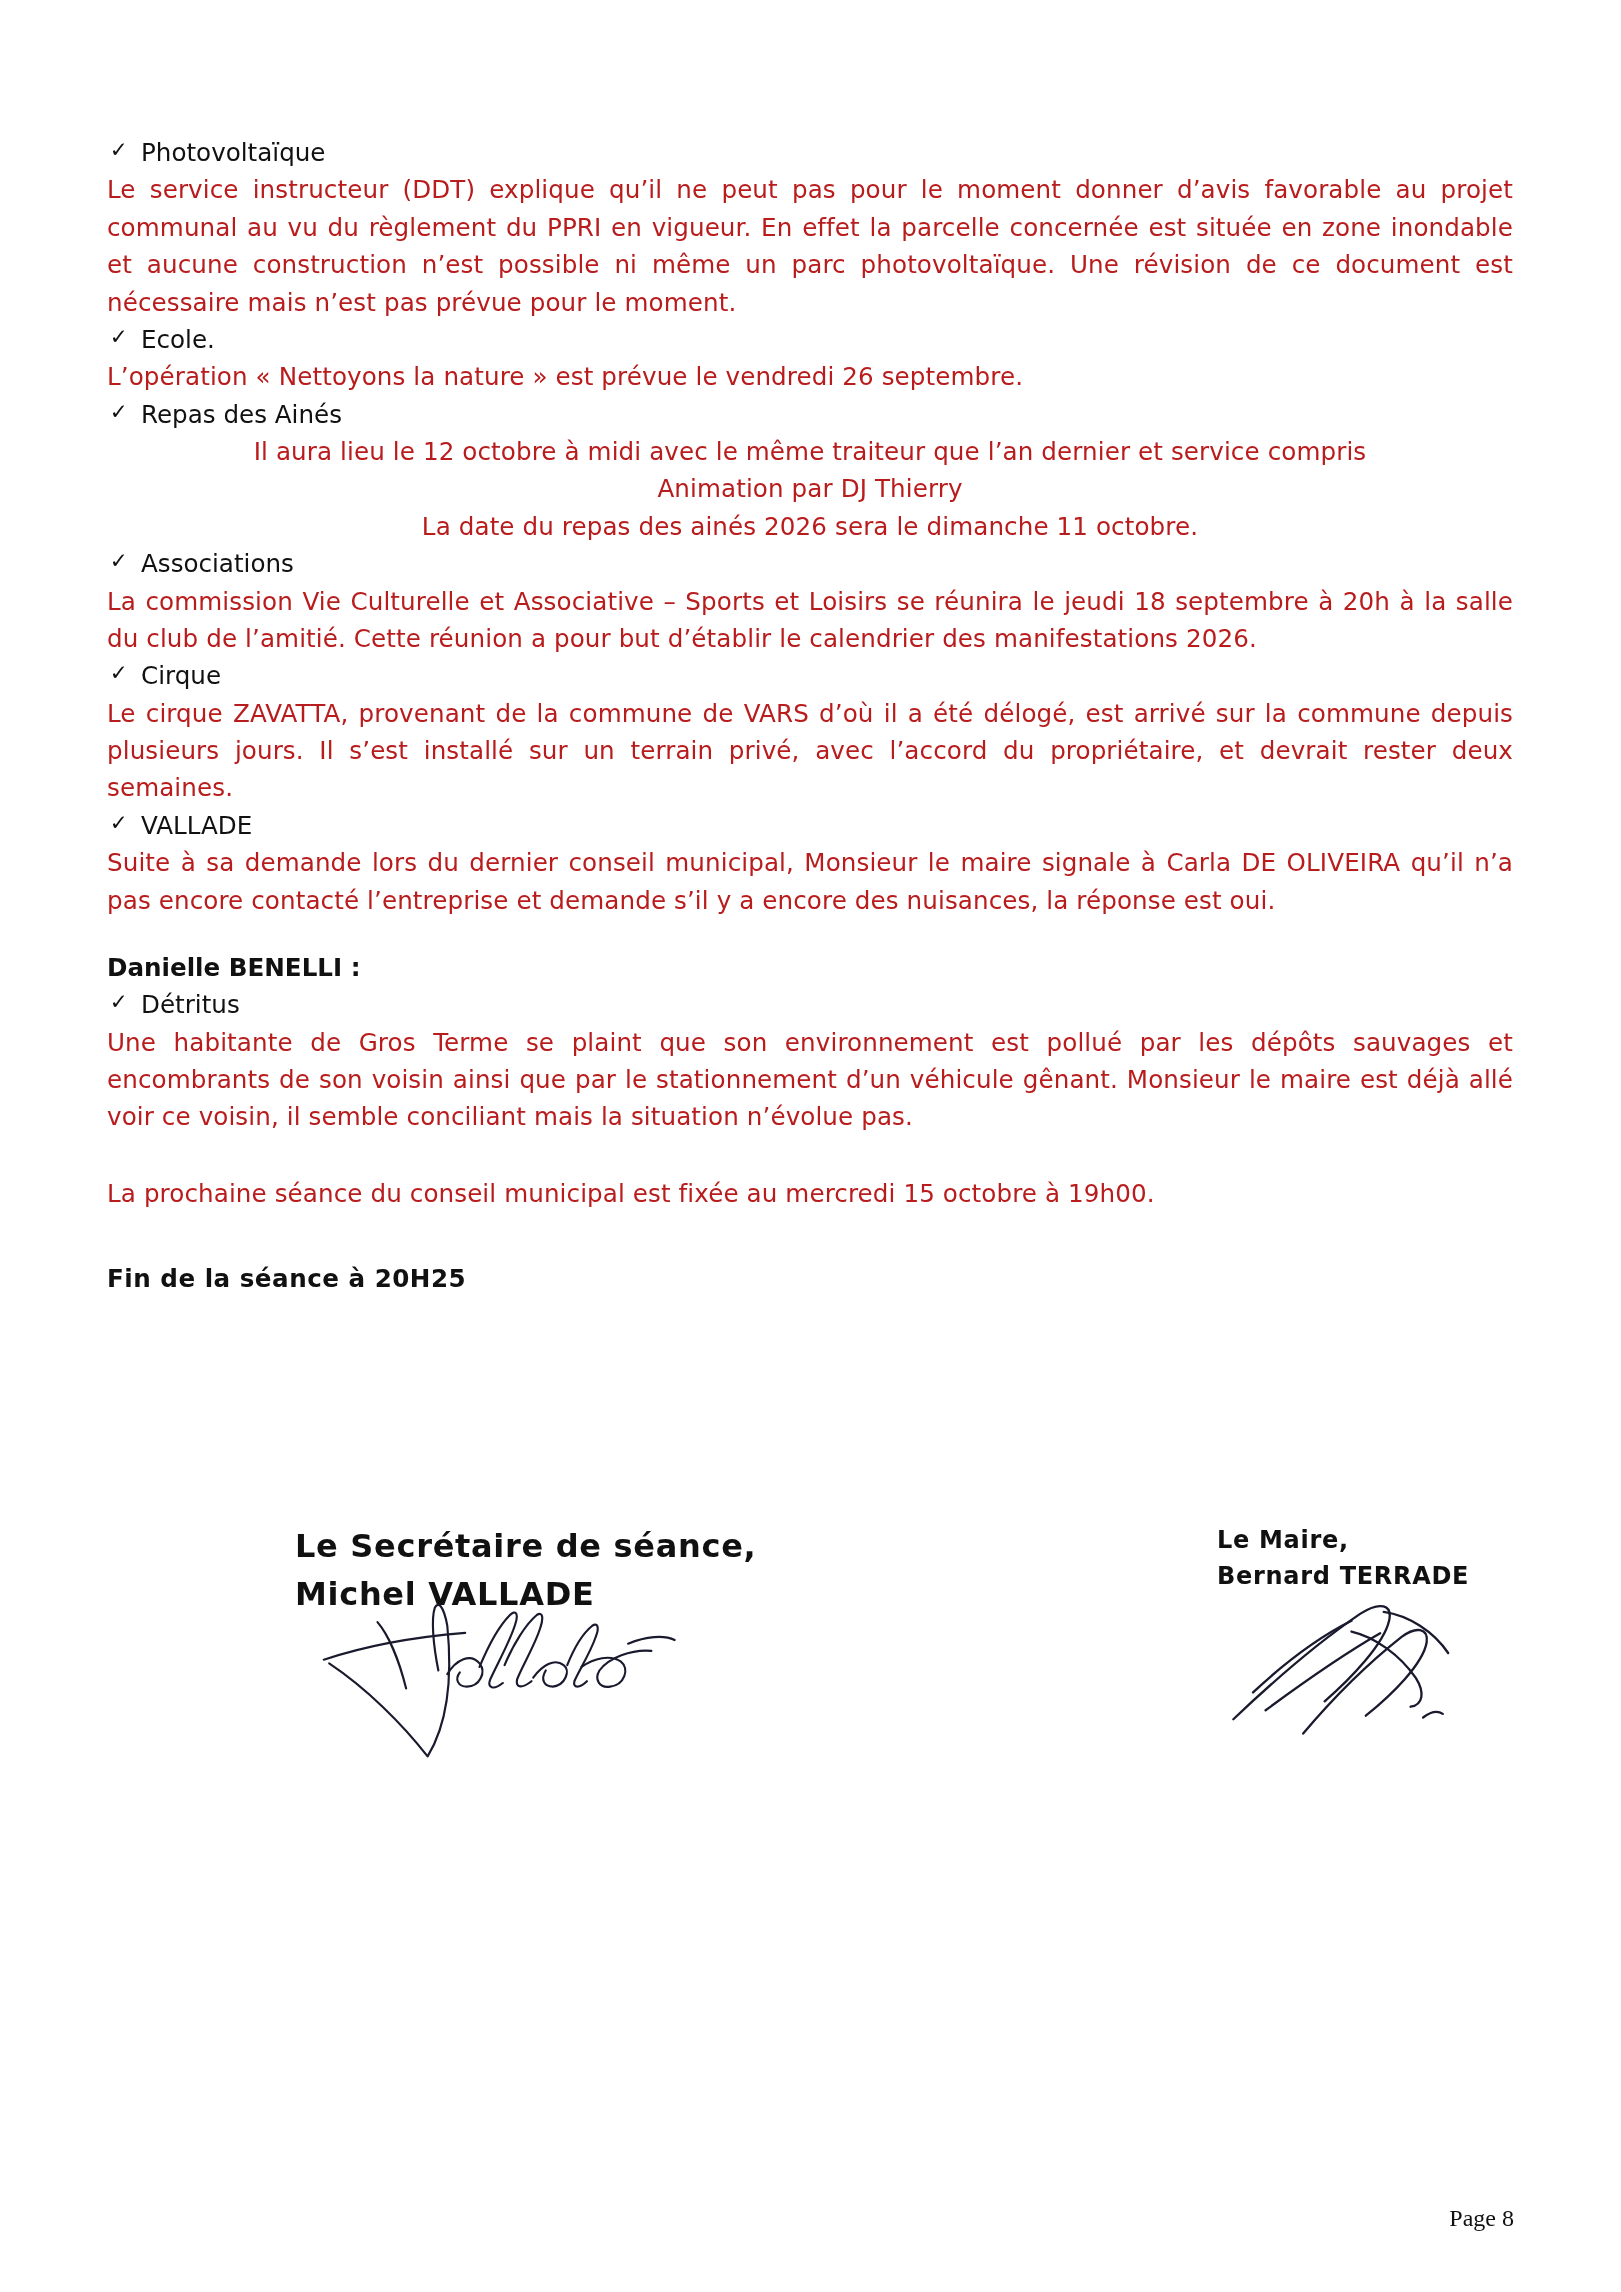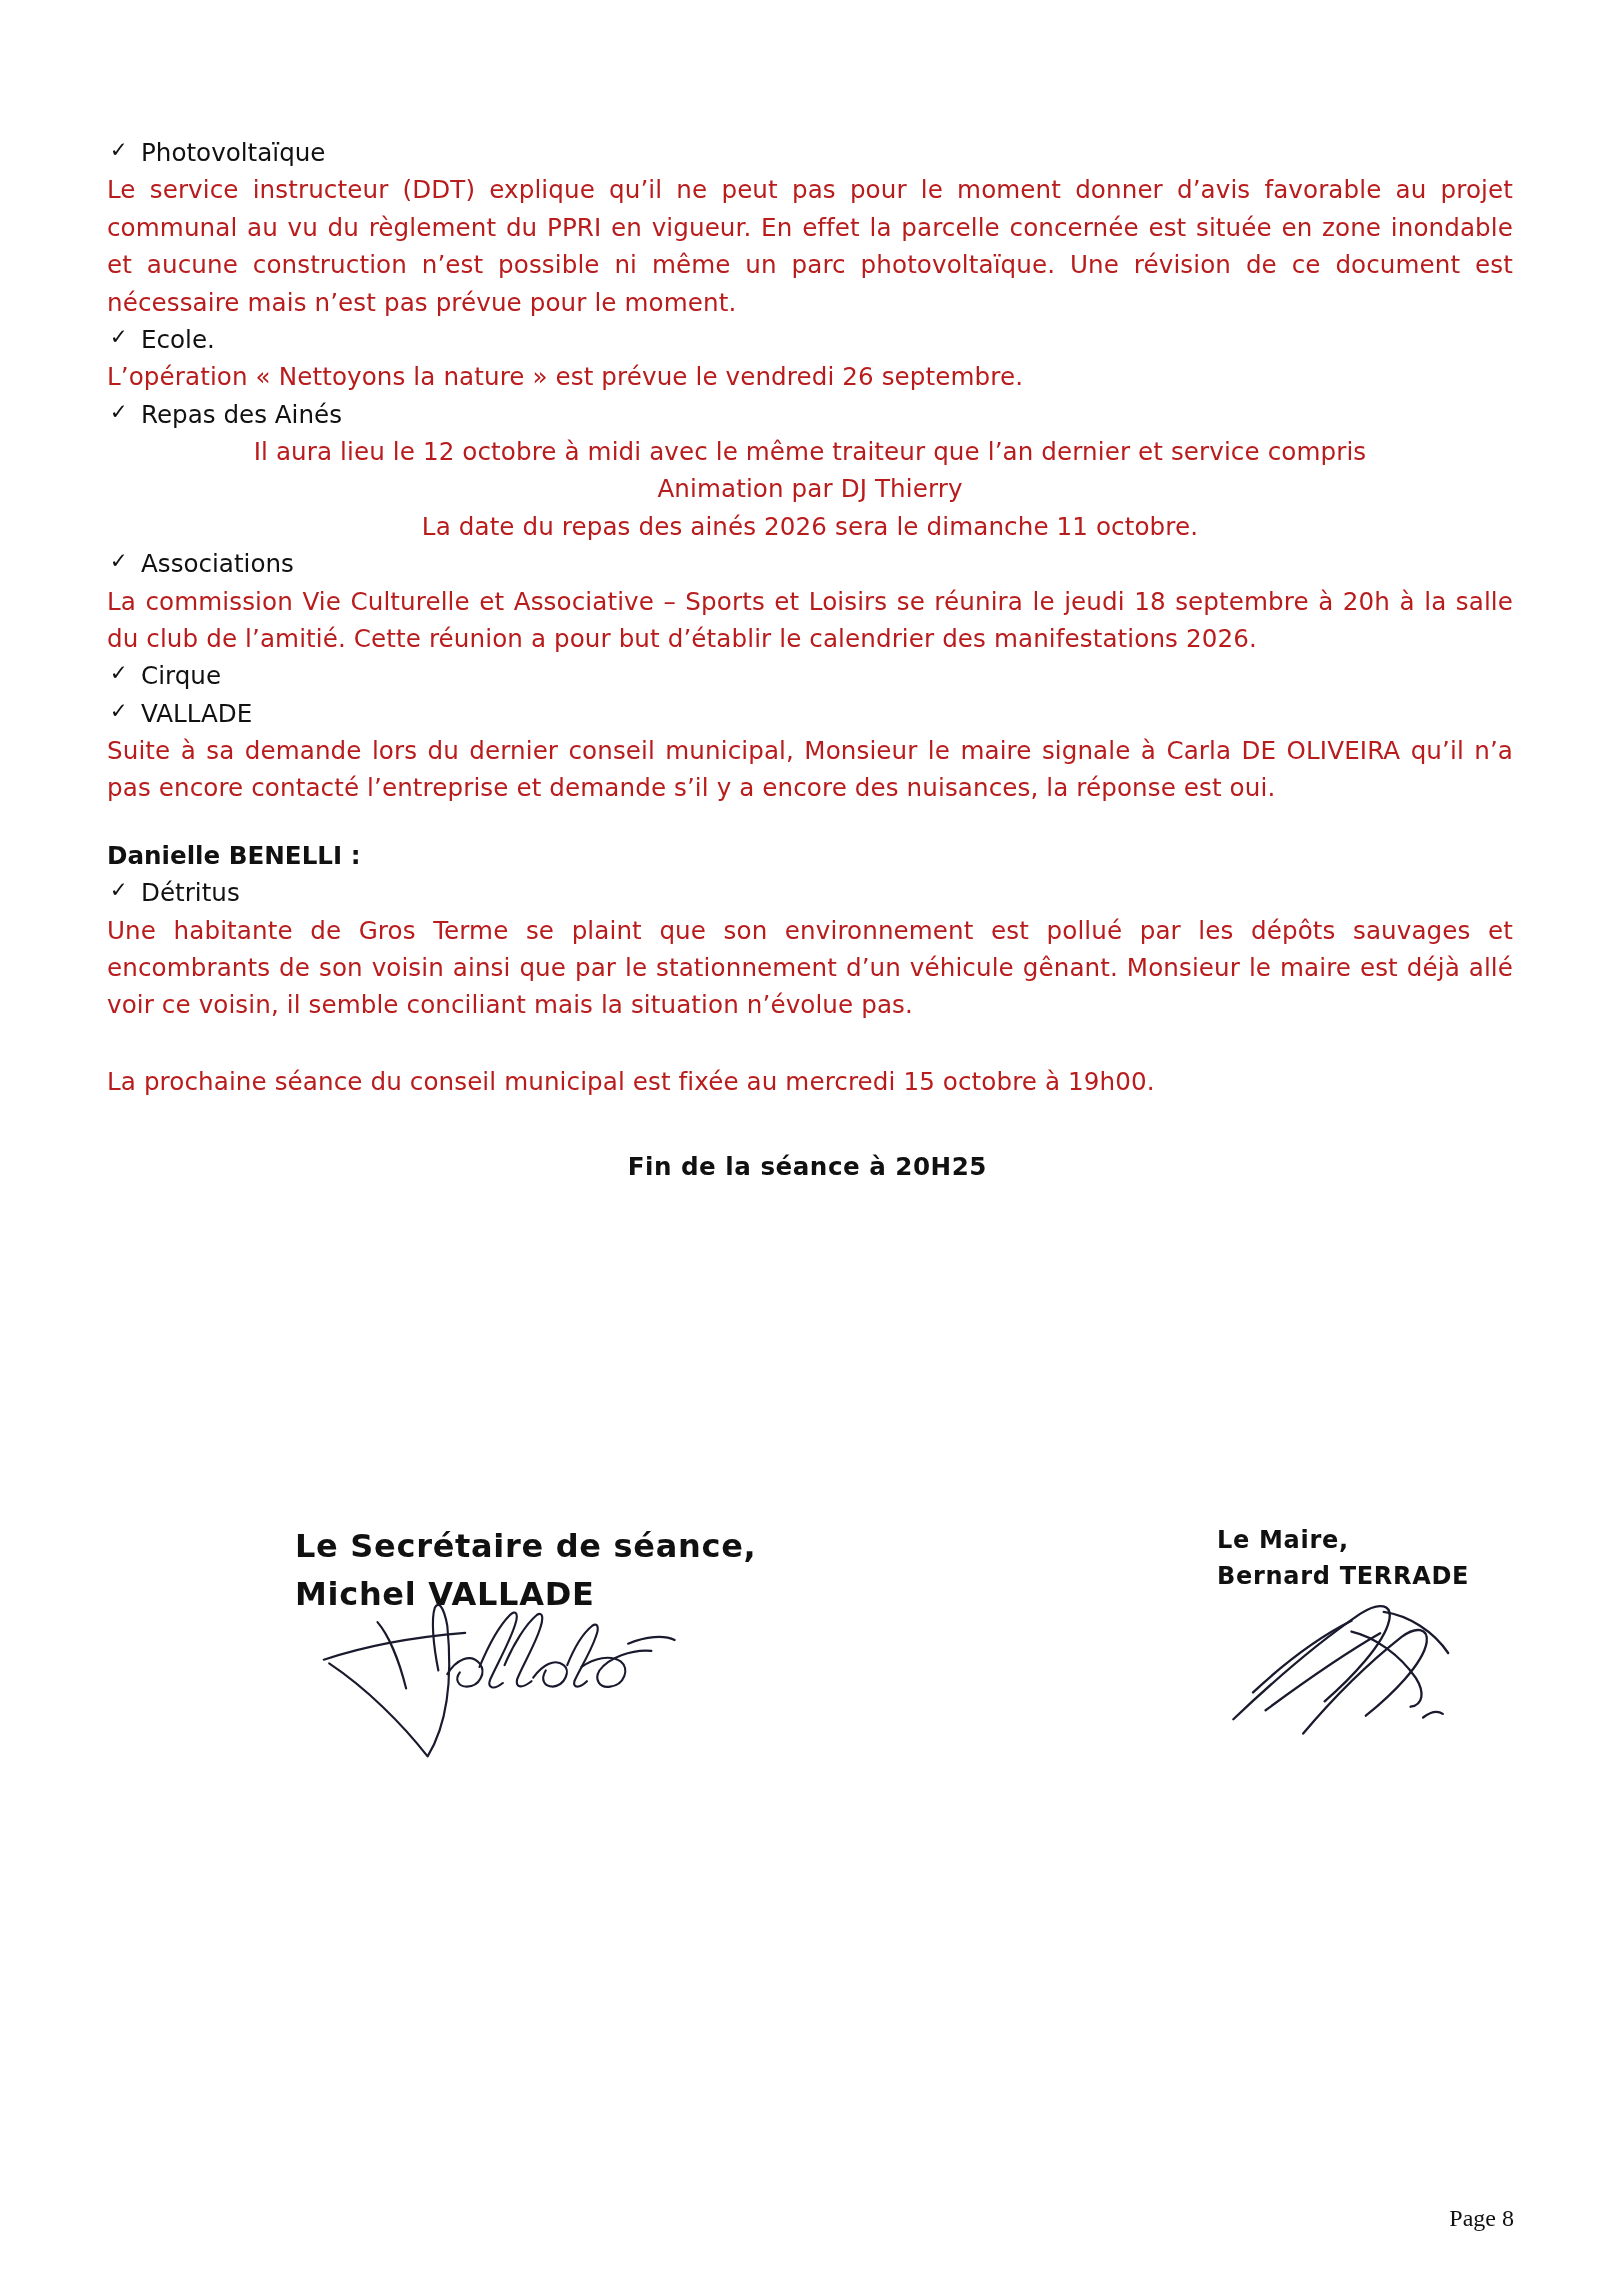--- a/index.html
+++ b/index.html
@@ -50,21 +50,21 @@
   .speaker {
     font-weight: bold;
     font-size: 24.6px;
     line-height: 1.52;
     color: #111111;
     margin-top: 30px;
   }
   .gap-med { height: 39px; }
 
   .closing-right {
-    text-align: center;
+    text-align: left;
     font-weight: bold;
     font-size: 24.6px;
     color: #111111;
     letter-spacing: 0.5px;
     margin-top: 52px;
     padding-right: 5.4px;
   }
 
   .signature-block {
     position: absolute;
@@ -148,20 +148,21 @@
     <div class="bullet-line">
       <span class="check">✓</span>
       <span>Associations</span>
     </div>
     <p class="body-text para">La commission Vie Culturelle et Associative – Sports et Loisirs se réunira le jeudi 18 septembre à 20h à la salle du club de l’amitié. Cette réunion a pour but d’établir le calendrier des manifestations 2026.</p>
 
     <div class="bullet-line">
       <span class="check">✓</span>
       <span>Cirque</span>
     </div>
+    <p class="body-text para">Le cirque ZAVATTA, provenant de la commune de VARS d’où il a été délogé, est arrivé sur la commune depuis plusieurs jours.  Il s’est installé sur un terrain privé, avec l’accord du propriétaire, et devrait rester deux semaines.</p>
 
     <div class="bullet-line">
       <span class="check">✓</span>
       <span>VALLADE</span>
     </div>
     <p class="body-text para">Suite à sa demande lors du dernier conseil municipal, Monsieur le maire signale à Carla DE OLIVEIRA qu’il n’a pas encore contacté l’entreprise et demande s’il y a encore des nuisances, la réponse est oui.</p>
 
     <div class="speaker">Danielle BENELLI :</div>
 
     <div class="bullet-line">

